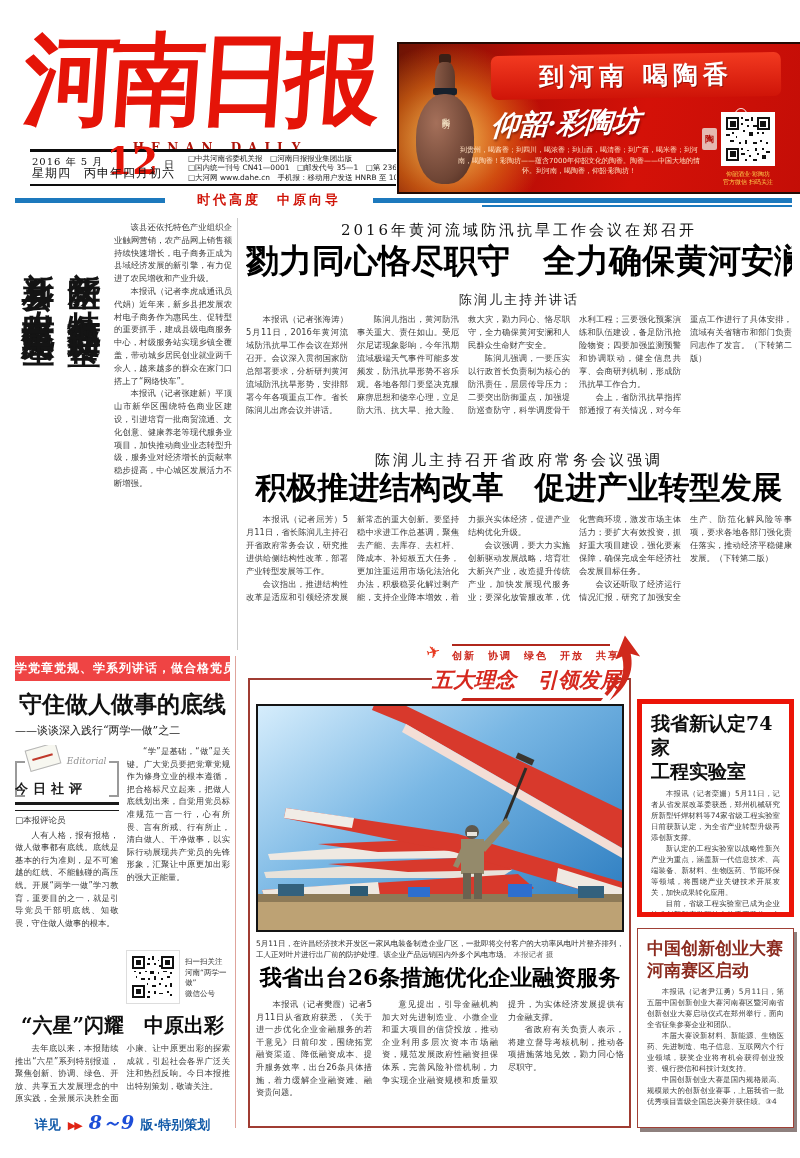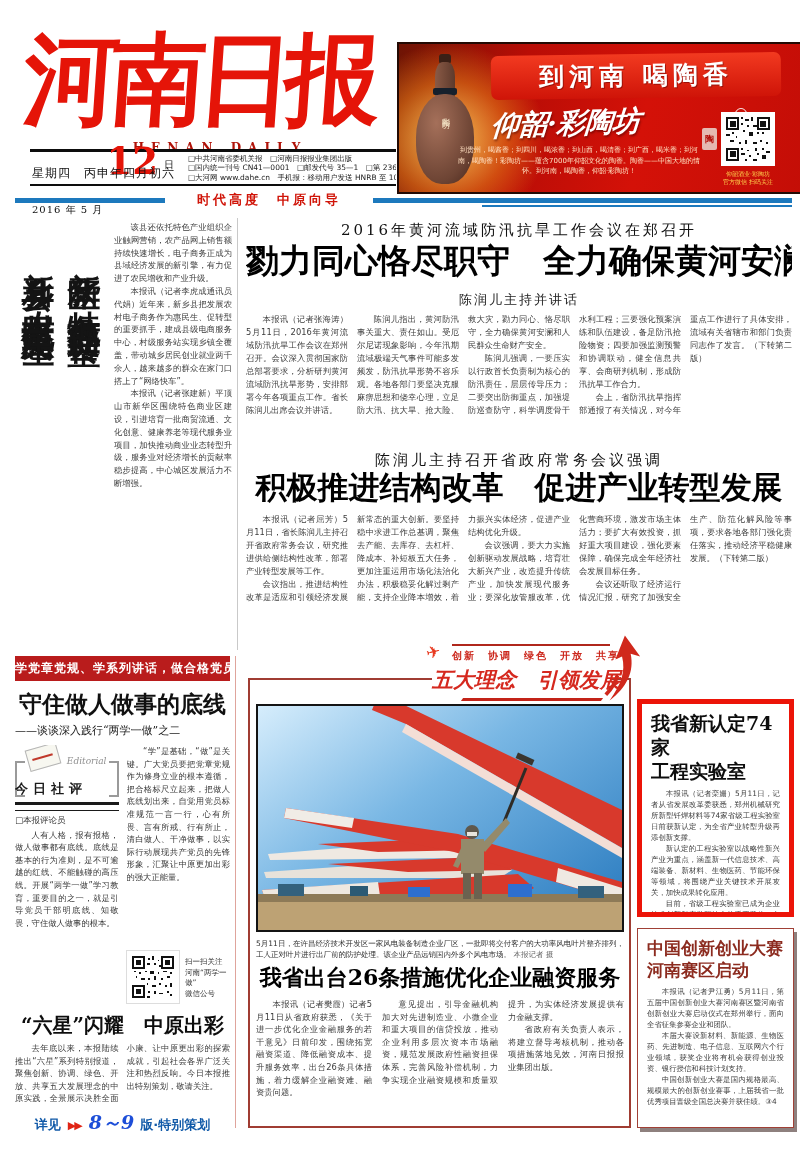--- a/index.html
+++ b/index.html
@@ -8,21 +8,21 @@
 
   
   .mast-title{position:absolute;left:24px;top:22px;width:356px;height:118px;
     font-family:"DejaVu Serif","Liberation Serif",serif;font-weight:bold;font-size:95px;line-height:114px;
     color:#e51408;letter-spacing:-8px;transform:skewX(-4deg) scaleY(1.05);white-space:nowrap;overflow:hidden;}
   .mast-sub{position:absolute;left:120px;top:141px;width:200px;text-align:center;
     font-family:"DejaVu Serif","Liberation Serif",serif;font-weight:bold;font-size:12px;letter-spacing:7px;color:#b01208;}
   .mast-strip{position:absolute;left:30px;top:149px;width:366px;height:37px;box-sizing:border-box;
     border-top:3px solid #0d0d0d;border-bottom:2px solid #0d0d0d;display:flex;align-items:stretch;}
   .date-area{position:relative;width:152px;flex:none;font-family:"DejaVu Serif","Liberation Serif",serif;color:#111;}
-  .date-l1{position:absolute;left:2px;top:3px;font-size:10px;letter-spacing:1px;white-space:nowrap;margin-top:48px;}
+  .date-l1{position:absolute;left:2px;top:3px;font-size:10px;letter-spacing:1px;white-space:nowrap;}
   .date-day{position:absolute;right:24px;top:-9px;font-size:37px;line-height:37px;font-weight:bold;color:#e51408;}
   .date-ri{position:absolute;right:8px;top:6px;font-size:10px;}
   .date-l2{position:absolute;left:2px;bottom:2px;font-size:12px;letter-spacing:1px;white-space:nowrap;}
   .publines{flex:1;display:flex;flex-direction:column;justify-content:space-around;
     font-size:7.5px;line-height:9px;color:#222;padding:2px 0 2px 6px;overflow:hidden;white-space:nowrap;}
 
   
   .ad{position:absolute;left:397px;top:42px;width:448px;height:152px;box-sizing:border-box;
     border:2px solid #230a04;overflow:hidden;
     background:linear-gradient(100deg,#6e1404 0%,#b90d06 28%,#d41108 55%,#c00d06 100%);}
@@ -125,21 +125,21 @@
     font-size:19px;line-height:24px;color:#0d0d0d;white-space:pre-line;}
   .labs-body{margin-top:5px;font-size:7.4px;line-height:11px;text-align:justify;}
   .contest-box{position:absolute;left:637px;top:928px;width:157px;height:200px;box-sizing:border-box;
     border:1.5px solid #a04036;background:#fff;box-shadow:3px 4px 0 rgba(50,24,20,.55);
     padding:8px 9px;overflow:hidden;}
   .contest-headline{font-family:"DejaVu Serif","Liberation Serif",serif;font-weight:bold;
     font-size:17px;line-height:22px;color:#8c2b1f;white-space:pre-line;}
   .contest-body{margin-top:5px;font-size:7.4px;line-height:11px;text-align:justify;}
 
   
-  .study-banner{position:absolute;left:15px;top:656px;width:215px;height:25px;background:#b91c1c;
+  .study-banner{position:absolute;left:15px;top:656px;width:215px;height:25px;background:#ef4444;
     color:#fff;font-weight:bold;font-size:12px;line-height:25px;text-align:center;letter-spacing:1px;
     white-space:nowrap;overflow:hidden;}
   .ed-headline{position:absolute;left:15px;top:689px;width:215px;text-align:center;
     font-family:"DejaVu Serif","Liberation Serif",serif;font-weight:bold;font-size:23px;color:#101010;white-space:nowrap;overflow:hidden;}
   .ed-deck{position:absolute;left:15px;top:723px;width:215px;
     font-family:"DejaVu Serif","Liberation Serif",serif;font-size:11px;color:#222;white-space:nowrap;overflow:hidden;}
   .ed-cols{position:absolute;left:15px;top:745px;width:215px;height:242px;display:flex;gap:8px;}
   .ed-col{flex:1;font-size:8.3px;line-height:12.6px;text-align:justify;overflow:hidden;}
   .ed-logo{position:relative;height:54px;margin-bottom:2px;}
   .ed-logo::before{content:'';position:absolute;left:0;top:16px;bottom:2px;width:8px;
@@ -346,21 +346,21 @@
   </div>
   <div class="photo-caption">
     <span>5月11日，在许昌经济技术开发区一家风电装备制造企业厂区，一批即将交付客户的大功率风电叶片整齐排列，工人正对叶片进行出厂前的防护处理。该企业产品远销国内外多个风电市场。</span>
     <span class="photo-credit">本报记者 摄</span>
   </div>
 
   <div class="a3-headline">我省出台26条措施优化企业融资服务</div>
   <div class="a3-body body-text">
       <p class="para">本报讯（记者樊霞）记者5月11日从省政府获悉，《关于进一步优化企业金融服务的若干意见》日前印发，围绕拓宽融资渠道、降低融资成本、提升服务效率，出台26条具体措施，着力缓解企业融资难、融资贵问题。</p>
       <p class="para">意见提出，引导金融机构加大对先进制造业、小微企业和重大项目的信贷投放，推动企业利用多层次资本市场融资，规范发展政府性融资担保体系，完善风险补偿机制，力争实现企业融资规模和质量双提升，为实体经济发展提供有力金融支撑。</p>
-      <p class="para">省政府有关负责人表示，将建立督导考核机制，推动各项措施落地见效，河南日报报业集团出版。</p>
+      <p class="para">省政府有关负责人表示，将建立督导考核机制，推动各项措施落地见效，勠力同心恪尽职守。</p>
     </div>
 
   <div class="labs-box">
     <div class="labs-headline">我省新认定74家
 工程实验室</div>
     <div class="labs-body body-text">
         <p class="para">本报讯（记者栾姗）5月11日，记者从省发展改革委获悉，郑州机械研究所新型钎焊材料等74家省级工程实验室日前获新认定，为全省产业转型升级再添创新支撑。</p>
         <p class="para">新认定的工程实验室以战略性新兴产业为重点，涵盖新一代信息技术、高端装备、新材料、生物医药、节能环保等领域，将围绕产业关键技术开展攻关，加快成果转化应用。</p>
         <p class="para">目前，省级工程实验室已成为企业技术创新和产学研结合的重要载体，在产业升级中发挥重要支撑作用。③6</p>
       </div>

